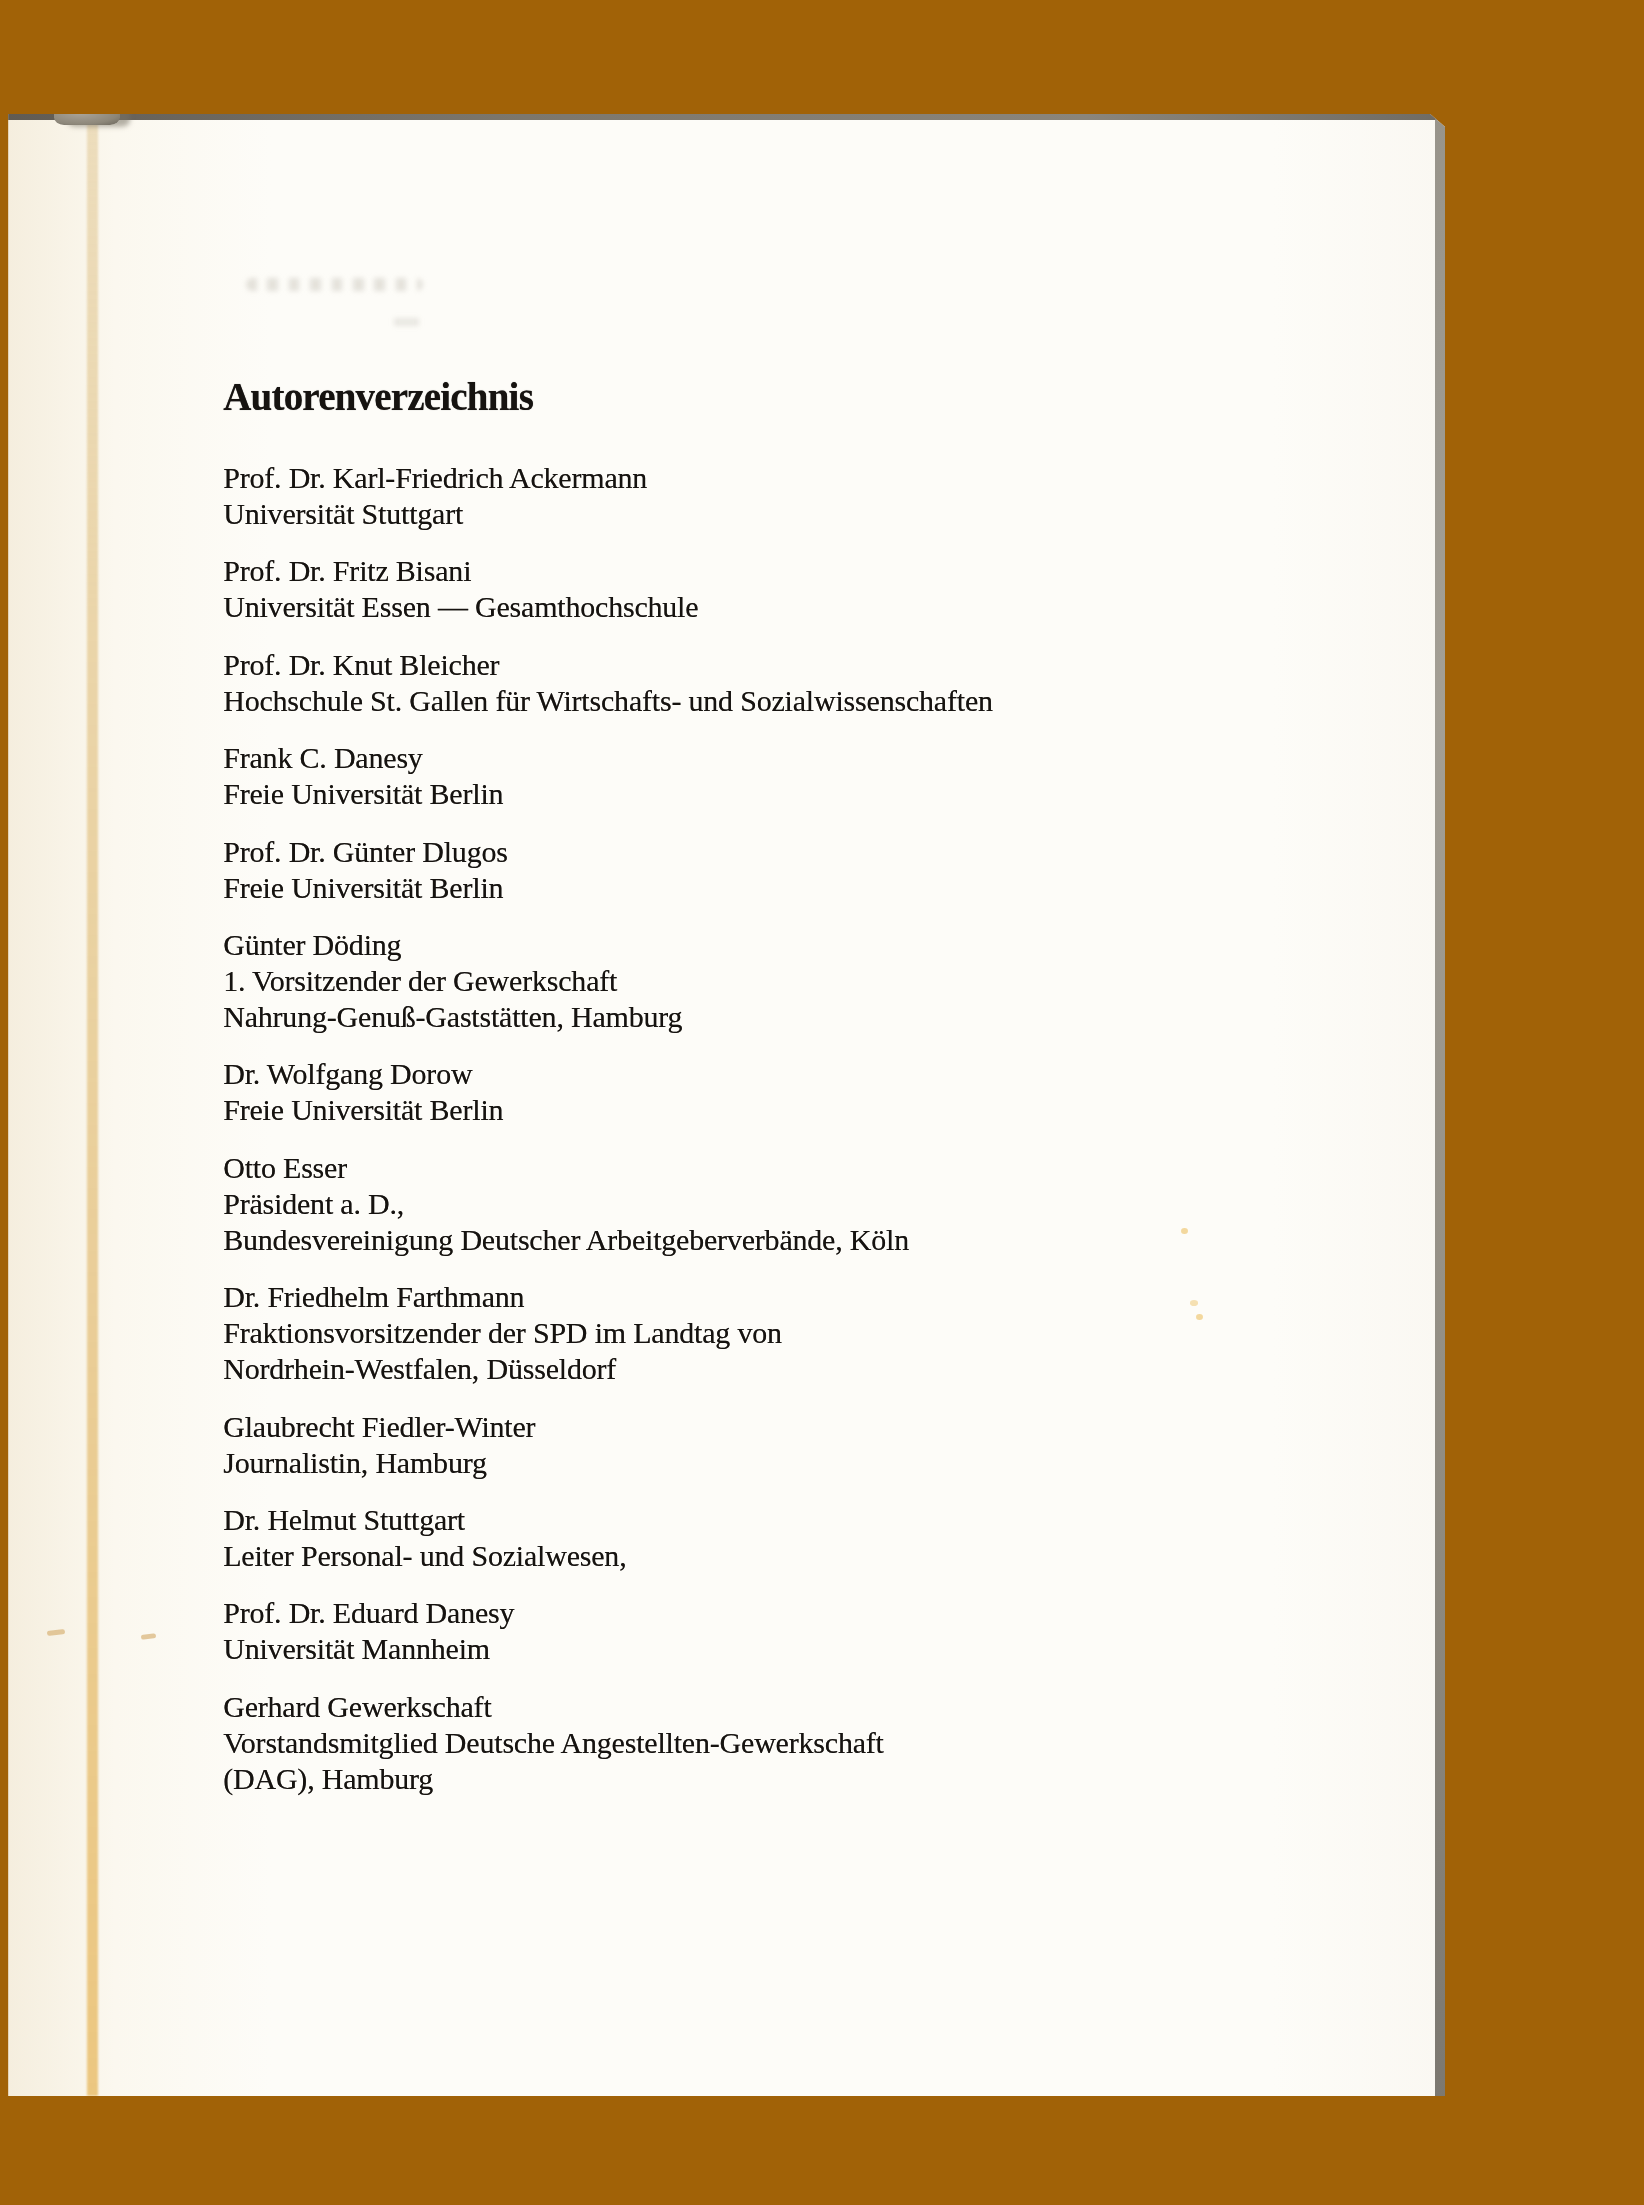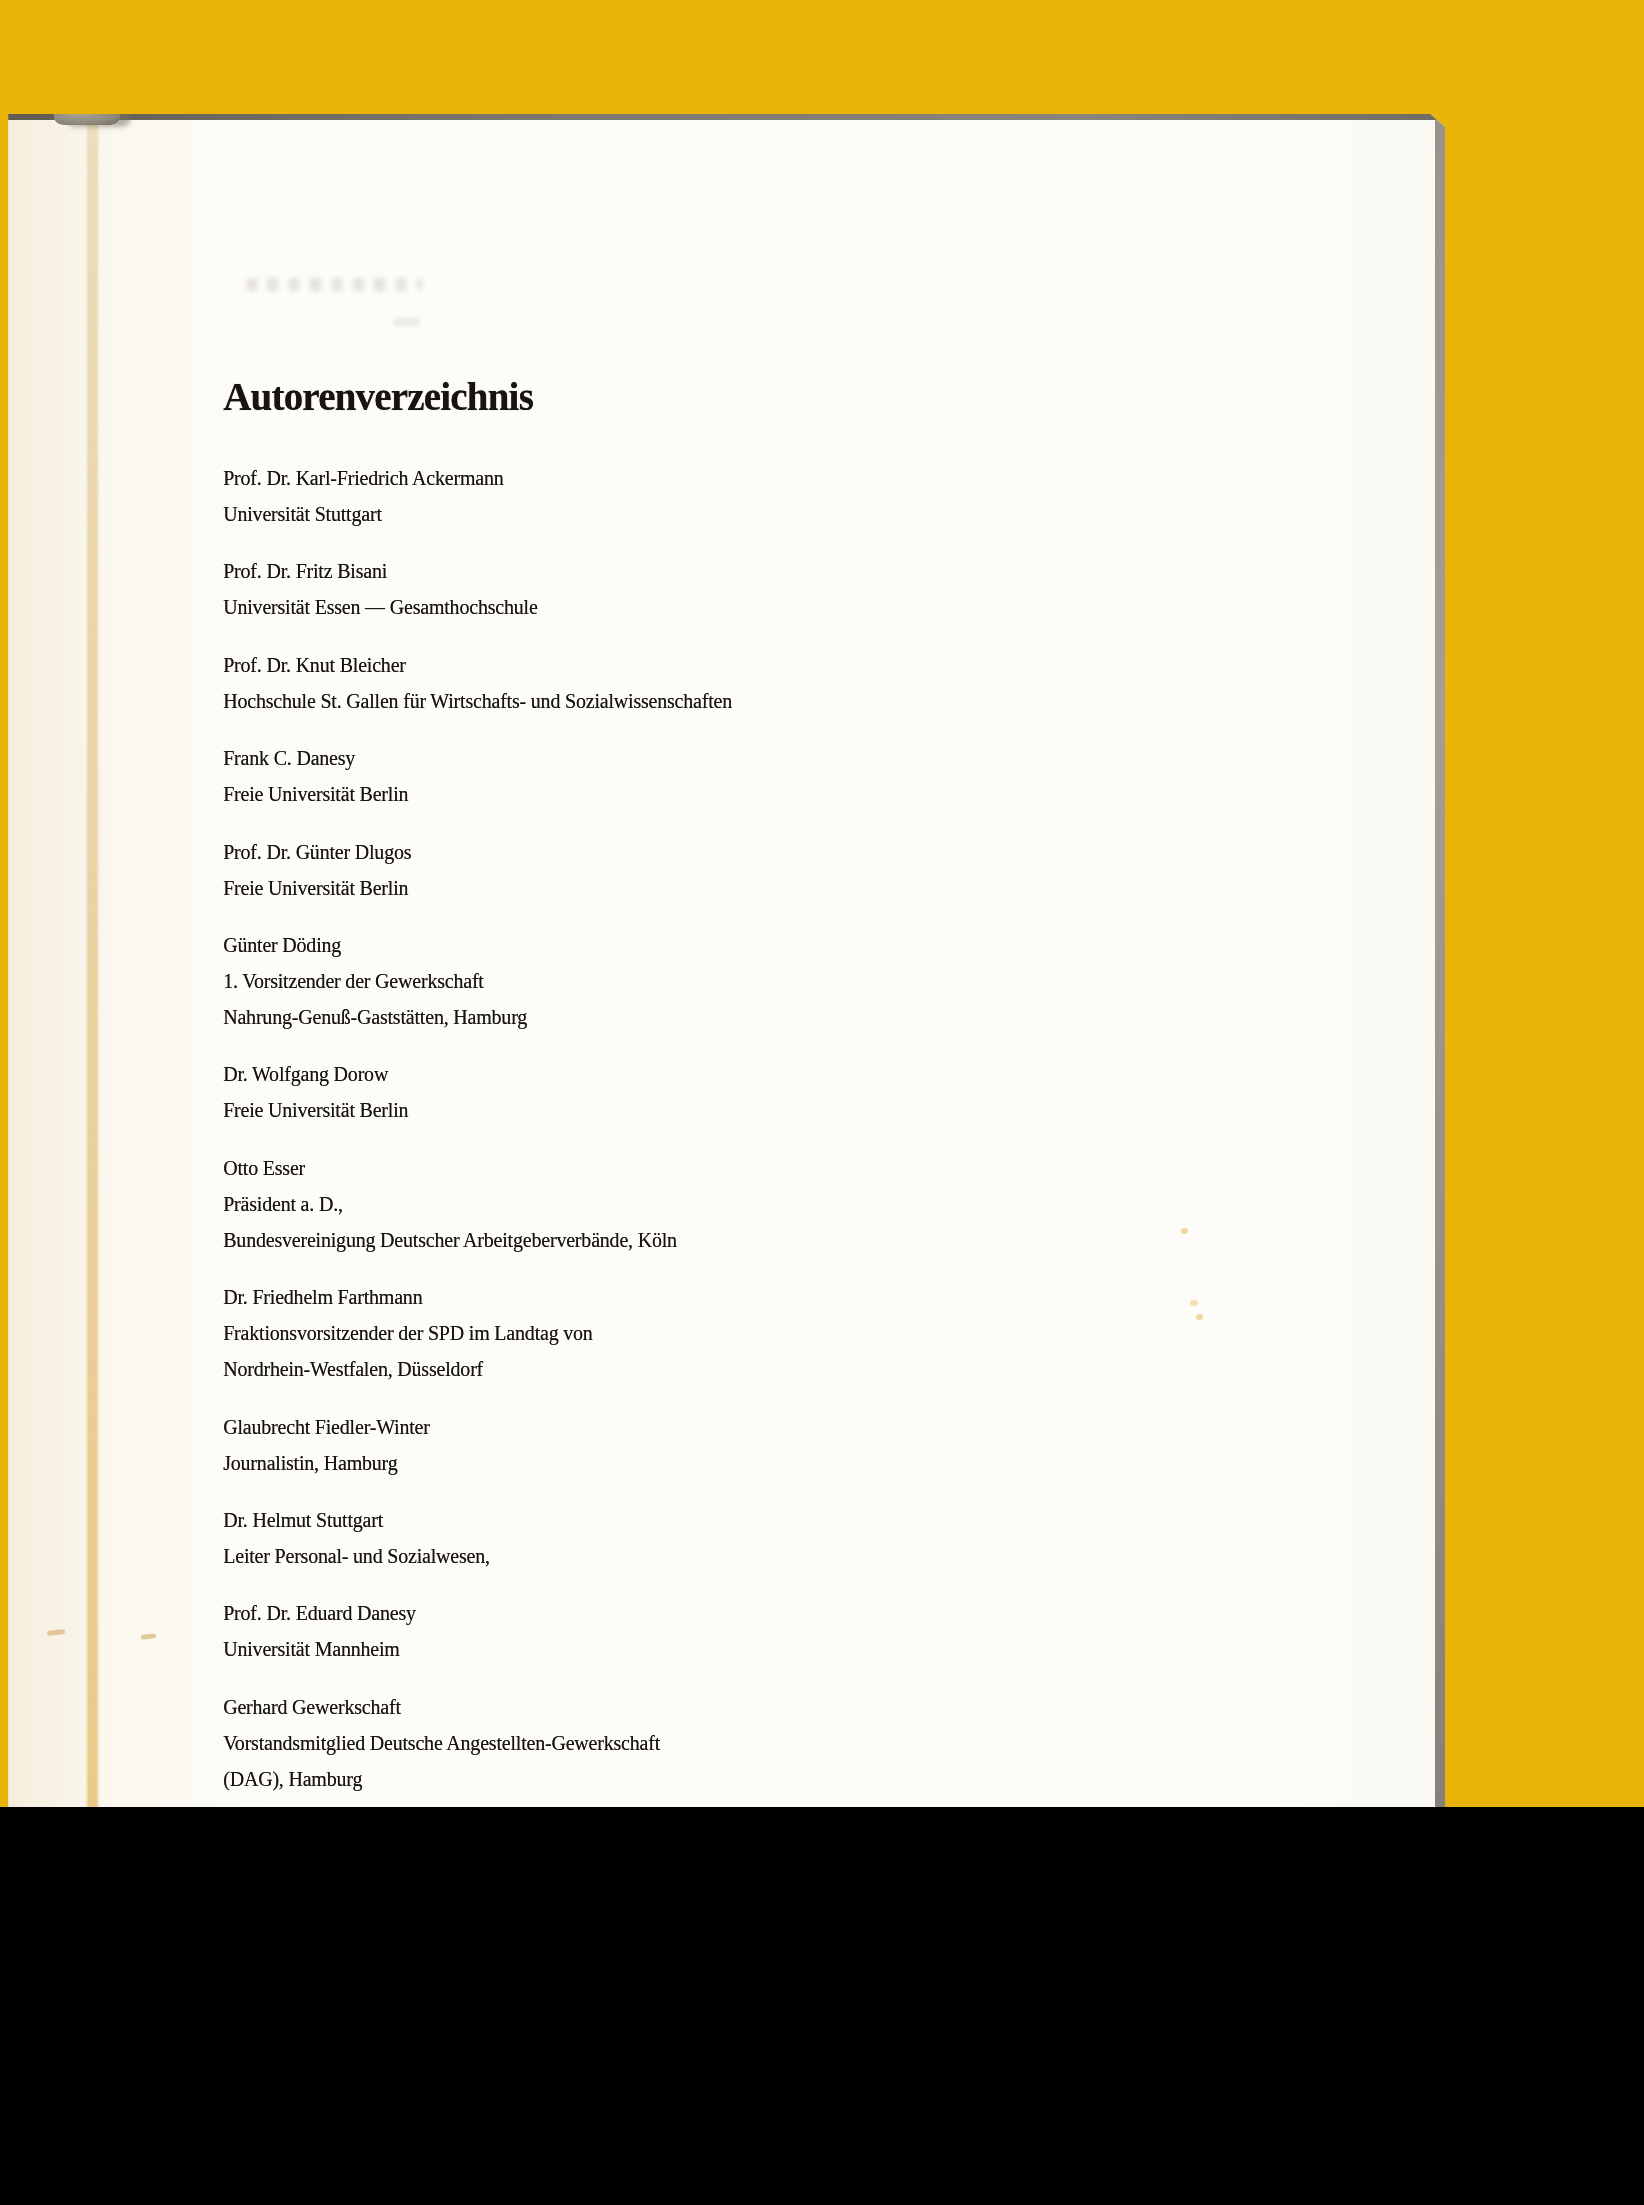--- a/index.html
+++ b/index.html
@@ -1,20 +1,20 @@
 <!DOCTYPE html>
 <html style="font-size:13px"><head>
 <meta charset="utf-8">
 <style>
   html, body { margin: 0; padding: 0; background: #000; }
   #canvas {
     position: relative;
     width: 1644px;
-    height: 1807px;
-    background: #eab308;
+    height: 2205px;
+    background: #a16207;
     overflow: hidden;
     font-family: "Liberation Serif", "DejaVu Serif", serif;
   }
   .page {
     position: absolute;
     left: 8.2px;
     top: 114px;
     width: 1437px;
     height: 1982px;
     background: linear-gradient(90deg, #f5eede 0px, #fbf8ef 107px, #fdfcf8 263px, #fdfcf8 88%, #faf8f2 100%);
@@ -102,21 +102,21 @@
     font-weight: 700;
     letter-spacing: -0.8px;
     line-height: 48px;
     margin: 0 0 39px 0;
     text-shadow: 0 0 0.7px rgba(0,0,0,.7);
   }
   .entry {
     margin: 0 0 21.4px 0;
   }
   .entry div {
-    font-size: 20px;
+    font-size: 30px;
     line-height: 36px;
     letter-spacing: -0.2px;
     text-shadow: 0 0 0.5px rgba(20,16,12,.65);
     white-space: nowrap;
   }
 </style>
 </head>
 <body>
 
 <div id="canvas">

